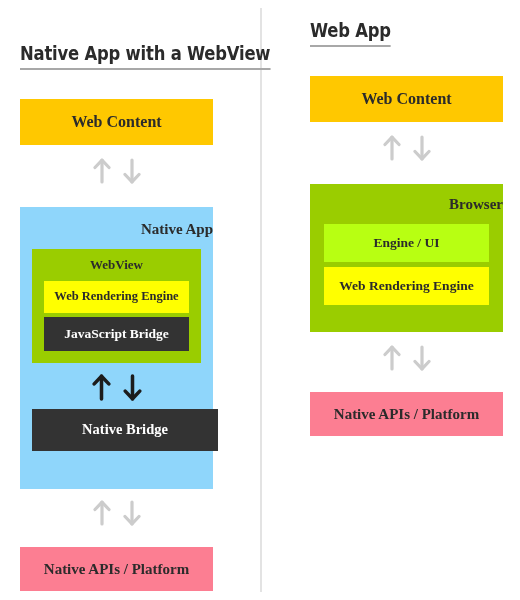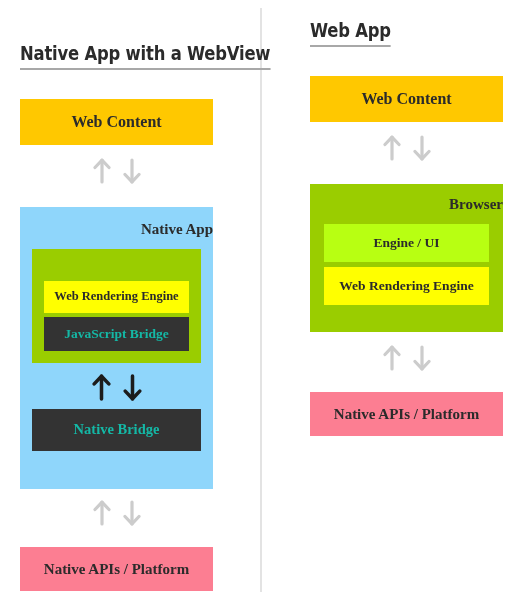--- a/index.html
+++ b/index.html
@@ -69,21 +69,21 @@
     align-items: center;
     justify-content: center;
     font-weight: 700;
     color: #2b2b2b;
     text-align: center;
     line-height: 1.1;
     white-space: nowrap;
     font-family: Liberation Serif, serif;
   }
 
-  .box.dark { color: #14b8a6; }
+  .box.dark { color: #ffffff; }
 
   
   .arrows {
     position: absolute;
     display: flex;
     align-items: center;
     justify-content: center;
     gap: 10px;
     user-select: none;
   }
@@ -123,21 +123,21 @@
   #l-wre {
     left: 12px; top: 32px; width: 145px; height: 32px;
     background: var(--c-brightyellow); font-size: 12.5px;
   }
   #l-jsbridge {
     left: 12px; top: 68px; width: 145px; height: 34px;
     background: var(--c-dark); font-size: 13.5px;
   }
   #l-arrows-2 { left: 12px; top: 164px; width: 169px; height: 32px; }
   #l-native-bridge {
-    left: 12px; top: 202px; width: 169px; height: 42px;
+    left: 12px; top: 202px; width: 186px; height: 42px;
     background: var(--c-dark); font-size: 14.5px;
   }
 
   #l-arrows-3 { left: 20px; top: 476px; width: 193px; height: 28px; }
   #l-native-apis {
     left: 20px; top: 524px; width: 193px; height: 44px;
     background: var(--c-pink); font-size: 15px;
   }
 
   
@@ -209,20 +209,21 @@
         </svg>
       </span>
     </div>
 
     <div class="box" id="l-native-app">
 
       <div id="l-native-app-label">Native App</div>
 
       <div class="box" id="l-webview">
 
+        <div id="l-webview-label">WebView</div>
 
         <div class="box" id="l-wre">
           <span>Web Rendering Engine</span>
         </div>
 
         <div class="box dark" id="l-jsbridge">
           <span>JavaScript Bridge</span>
         </div>
       </div>
 

